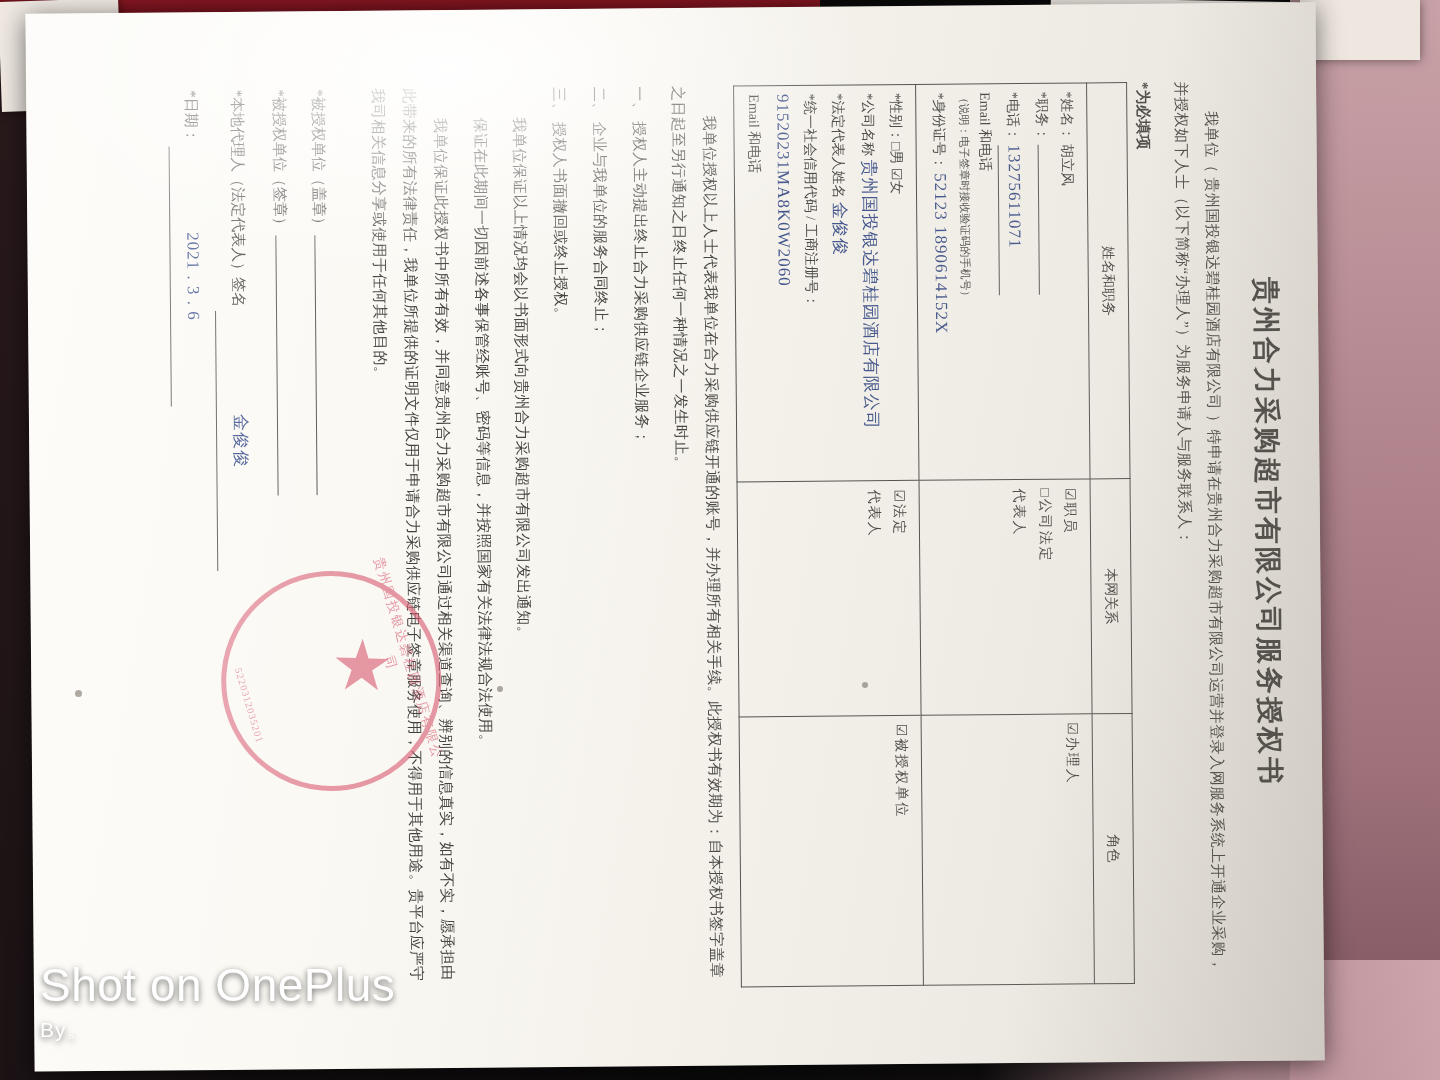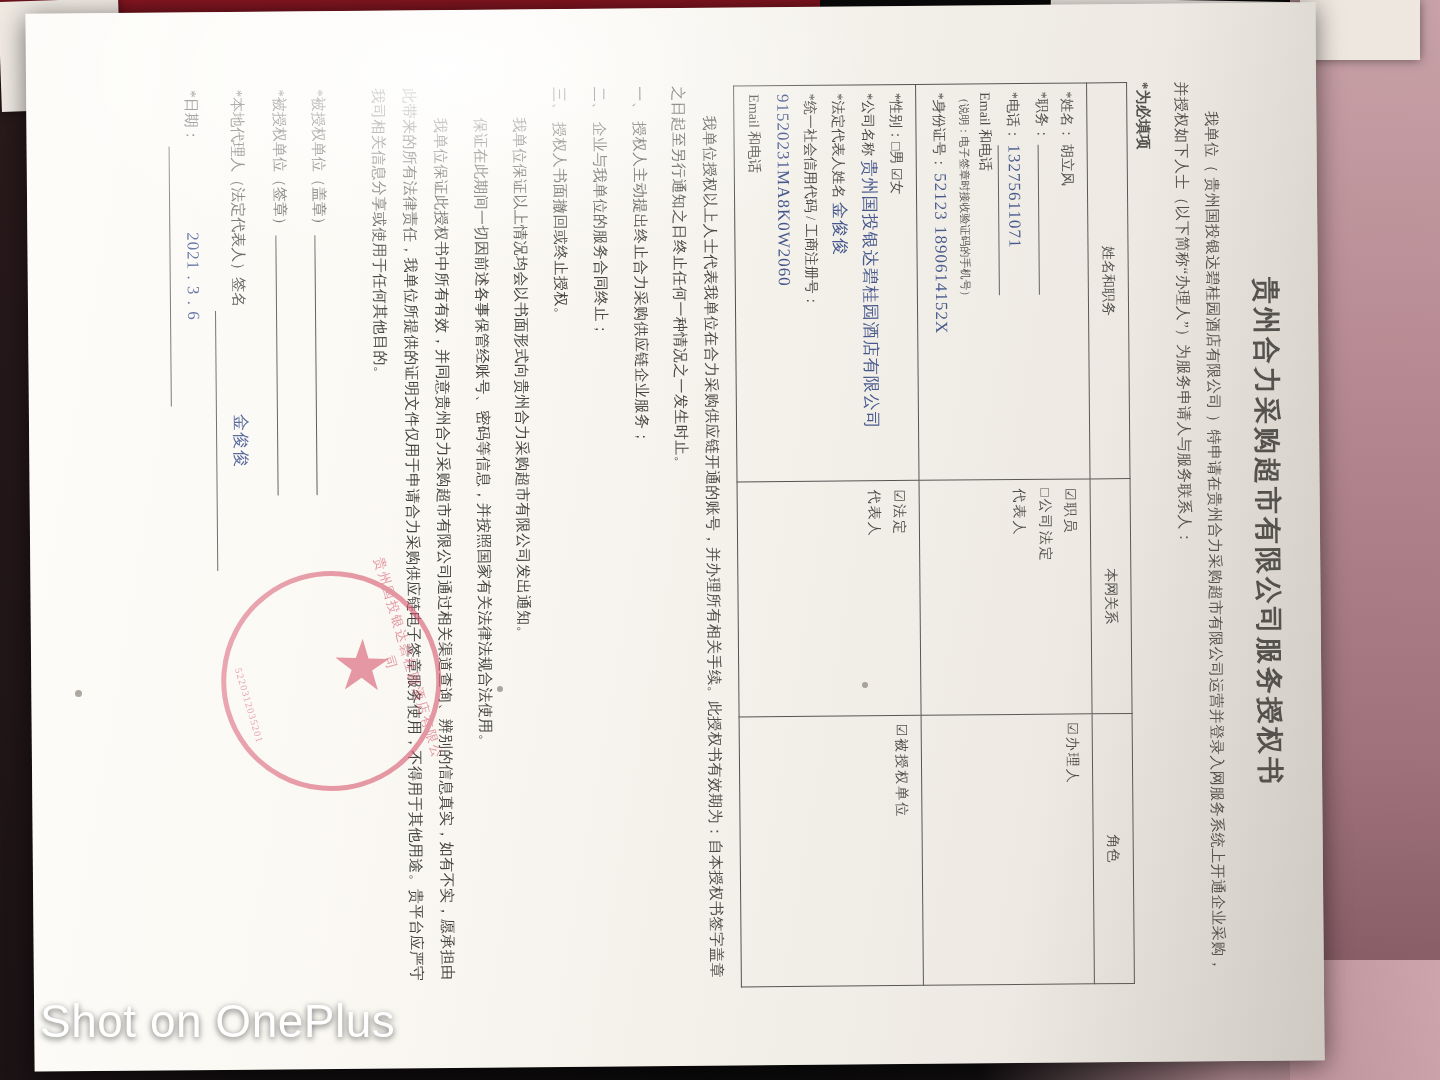--- a/index.html
+++ b/index.html
@@ -378,15 +378,16 @@
       </div>
     </div>
   </div>
 
   <div class="speck" style="left:75px;top:690px;width:7px;height:7px;"></div>
   <div class="speck" style="left:497px;top:686px;width:6px;height:6px;"></div>
   <div class="speck" style="left:862px;top:682px;width:6px;height:6px;"></div>
 
   <div class="watermark">
     <div class="wm-main">Shot on OnePlus</div>
+    <div class="wm-sub">By。</div>
   </div>
 
 </div>
 
 </body></html>

